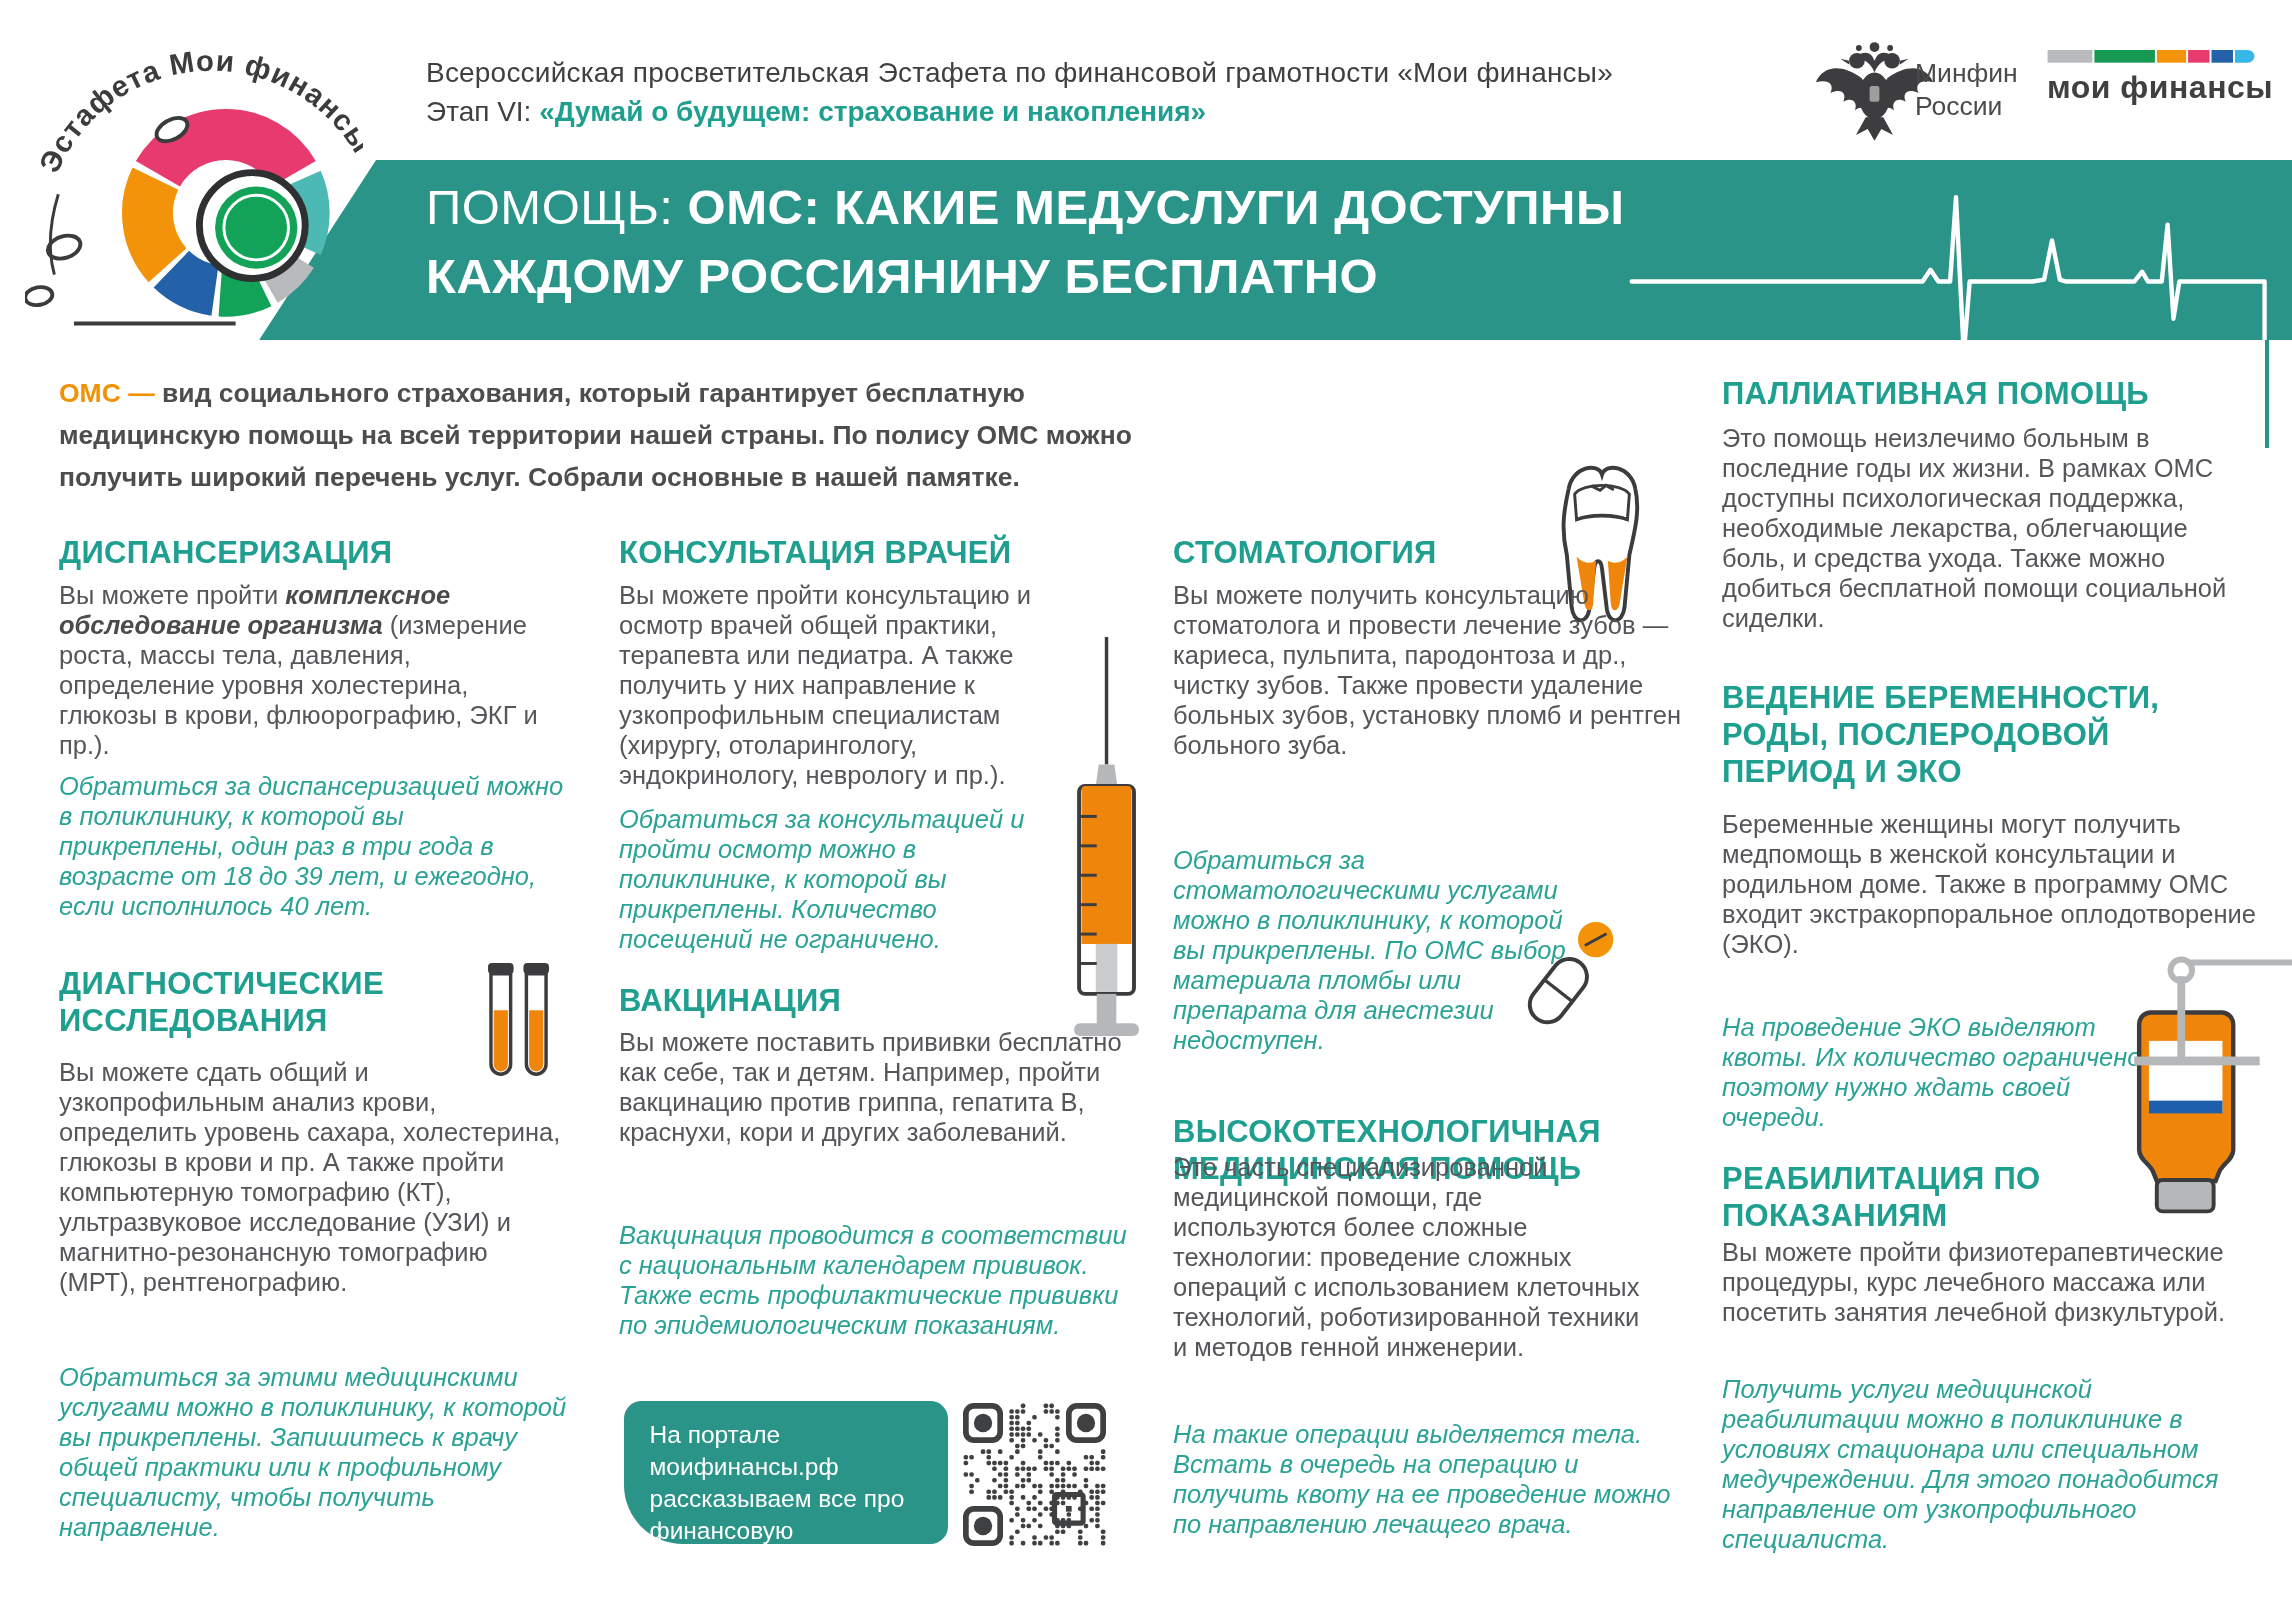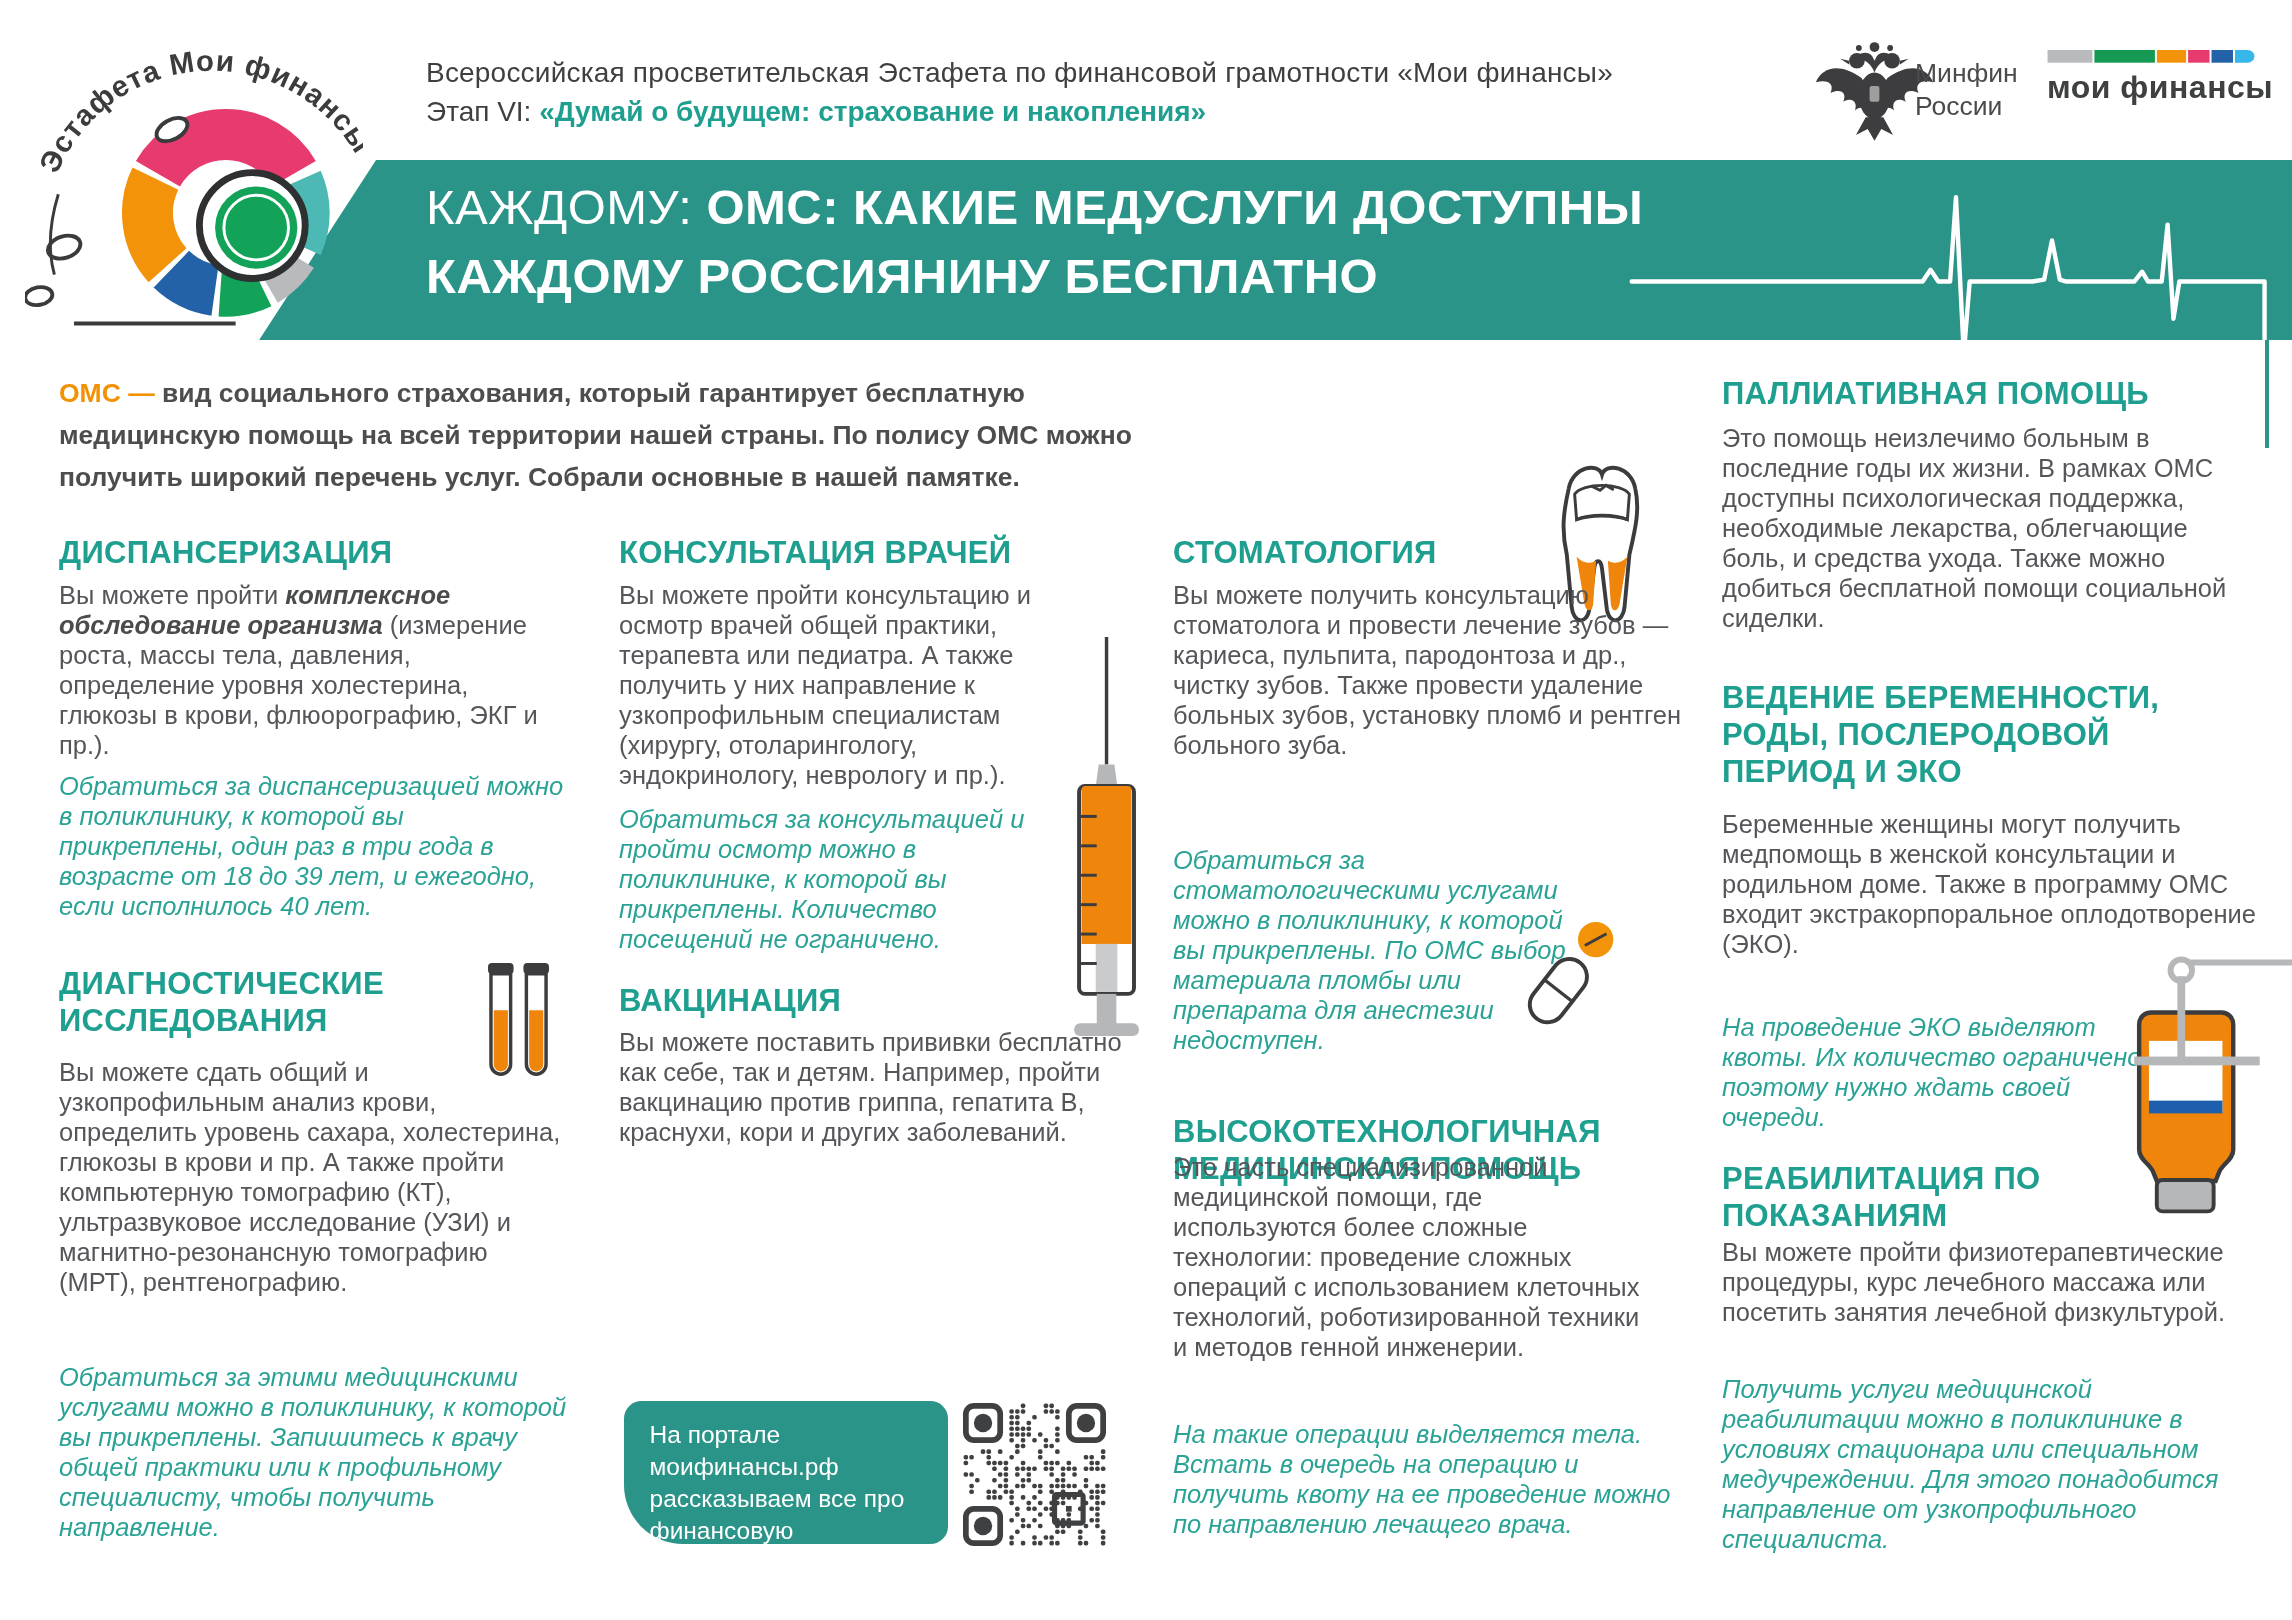--- a/index.html
+++ b/index.html
@@ -75,21 +75,21 @@
       <rect x="112" y="0" width="30" height="13" fill="#f39309"></rect>
       <rect x="144" y="0" width="22" height="13" fill="#e73a6e"></rect>
       <rect x="168" y="0" width="22" height="13" fill="#2361a8"></rect>
       <path d="M192 0 h13 a7 6.5 0 0 1 0 13 h-13 Z" fill="#35b7e9"></path>
     </svg>
   </div>
   <div class="abs mf-name" style="left:2047px;top:69px;text-align:center;">мои финансы</div>
 
   <div class="abs banner"></div>
   <div class="abs banner-title">
-    <div><span class="light">КАЖДОМУ: </span><span class="bold">ОМС: КАКИЕ МЕДУСЛУГИ ДОСТУПНЫ</span></div>
+    <div><span class="light">ПОМОЩЬ: </span><span class="bold">ОМС: КАКИЕ МЕДУСЛУГИ ДОСТУПНЫ</span></div>
     <div class="bold">КАЖДОМУ РОССИЯНИНУ БЕСПЛАТНО</div>
   </div>
 
   <div class="abs" style="left:1617px;top:160px;width:675px;height:294px;pointer-events:none;">
     <svg width="675" height="294" viewBox="0 0 689 300">
       <polyline points="15,124 302,124 312,124 320,112 328,124 340,124 346,38 354,198 360,124 424,124 436,122 444,82 452,122 458,124 528,124 536,114 542,124 556,124 562,66 568,162 574,124 648,124 661,124 661,183" fill="none" stroke="#ffffff" stroke-width="4.5" stroke-linejoin="round" stroke-linecap="round"></polyline>
     </svg>
   </div>
   <div class="abs tail"></div>
 
@@ -170,20 +170,21 @@
         <line x1="7" y1="305" x2="23" y2="305"></line>
           <line x1="7" y1="335" x2="23" y2="335"></line>
       </g>
       <rect x="23" y="366" width="20" height="34" fill="#b5b7b9"></rect>
       <rect x="0" y="396" width="66" height="13" rx="6" fill="#b5b7b9"></rect>
     </svg>
   </div>
 
   <div class="abs h" style="left:619px;top:982px;width:510px;">ВАКЦИНАЦИЯ</div>
   <div class="abs body" style="left:619px;top:1027px;width:510px;">Вы можете поставить прививки бесплатно как себе, так и детям. Например, пройти вакцинацию против гриппа, гепатита В, краснухи, кори и других заболеваний.</div>
+  <div class="abs note" style="left:619px;top:1220px;width:510px;">Вакцинация проводится в соответствии с национальным календарем прививок. Также есть профилактические прививки по эпидемиологическим показаниям.</div>
 
   <div class="abs qrbox">
     <div class="qrbox-text">
       <span>На портале </span><b>моифинансы.рф</b><span> рассказываем все про финансовую грамотность, накопления и страхование</span>
     </div>
   </div>
   <div class="abs" style="left:963px;top:1403px;width:143px;height:143px;">
     <svg id="qr-svg" width="143" height="143" viewBox="0 0 146 146">
         <rect x="59.00" y="0.60" width="4.64" height="4.64" rx="1.8" fill="#3f4042"></rect>
         <rect x="82.36" y="0.60" width="4.64" height="4.64" rx="1.8" fill="#3f4042"></rect>

